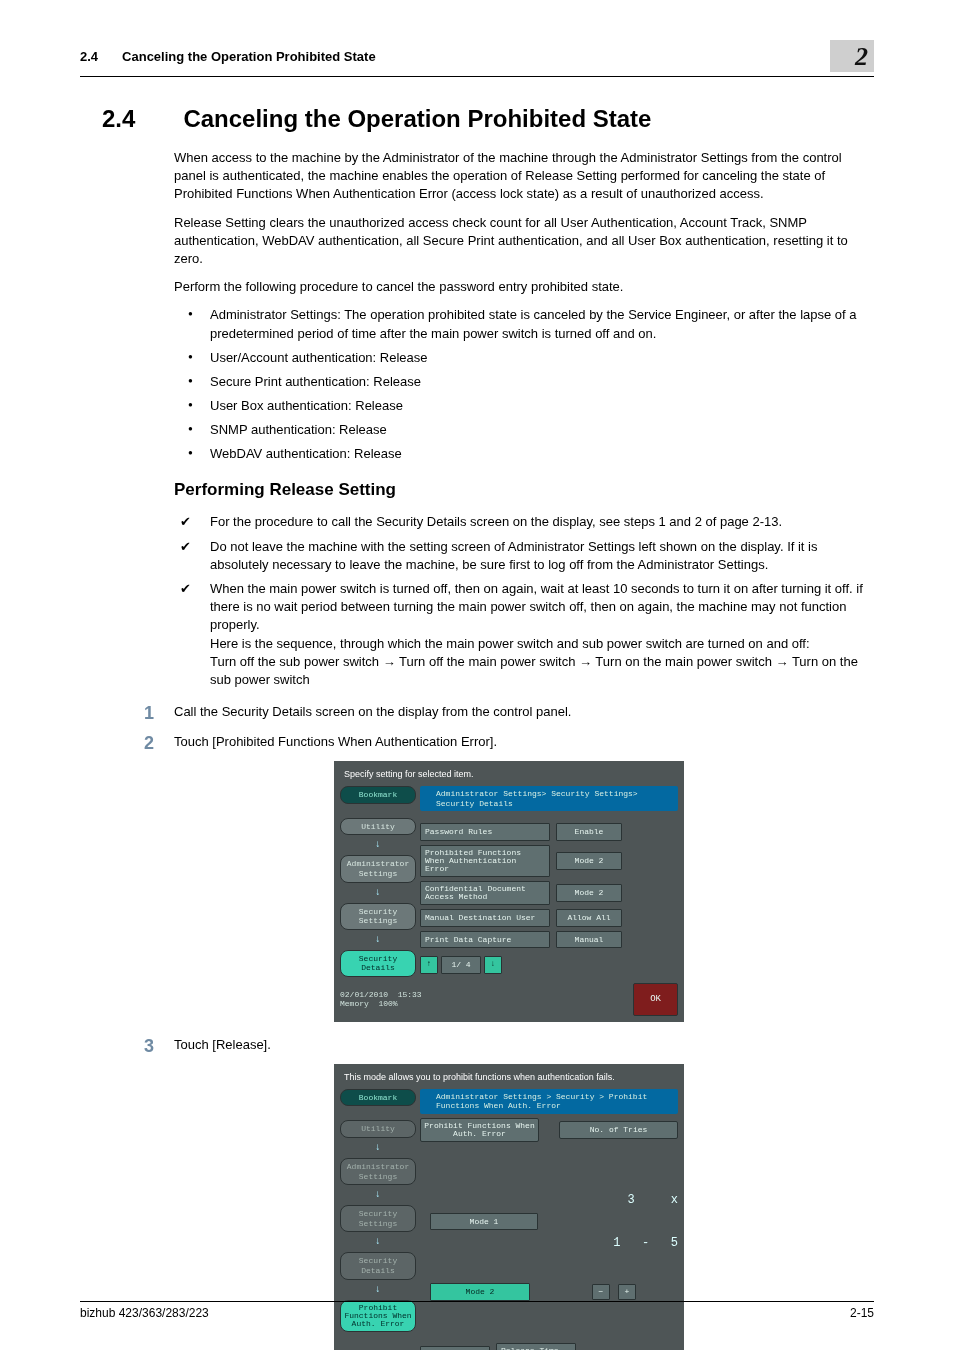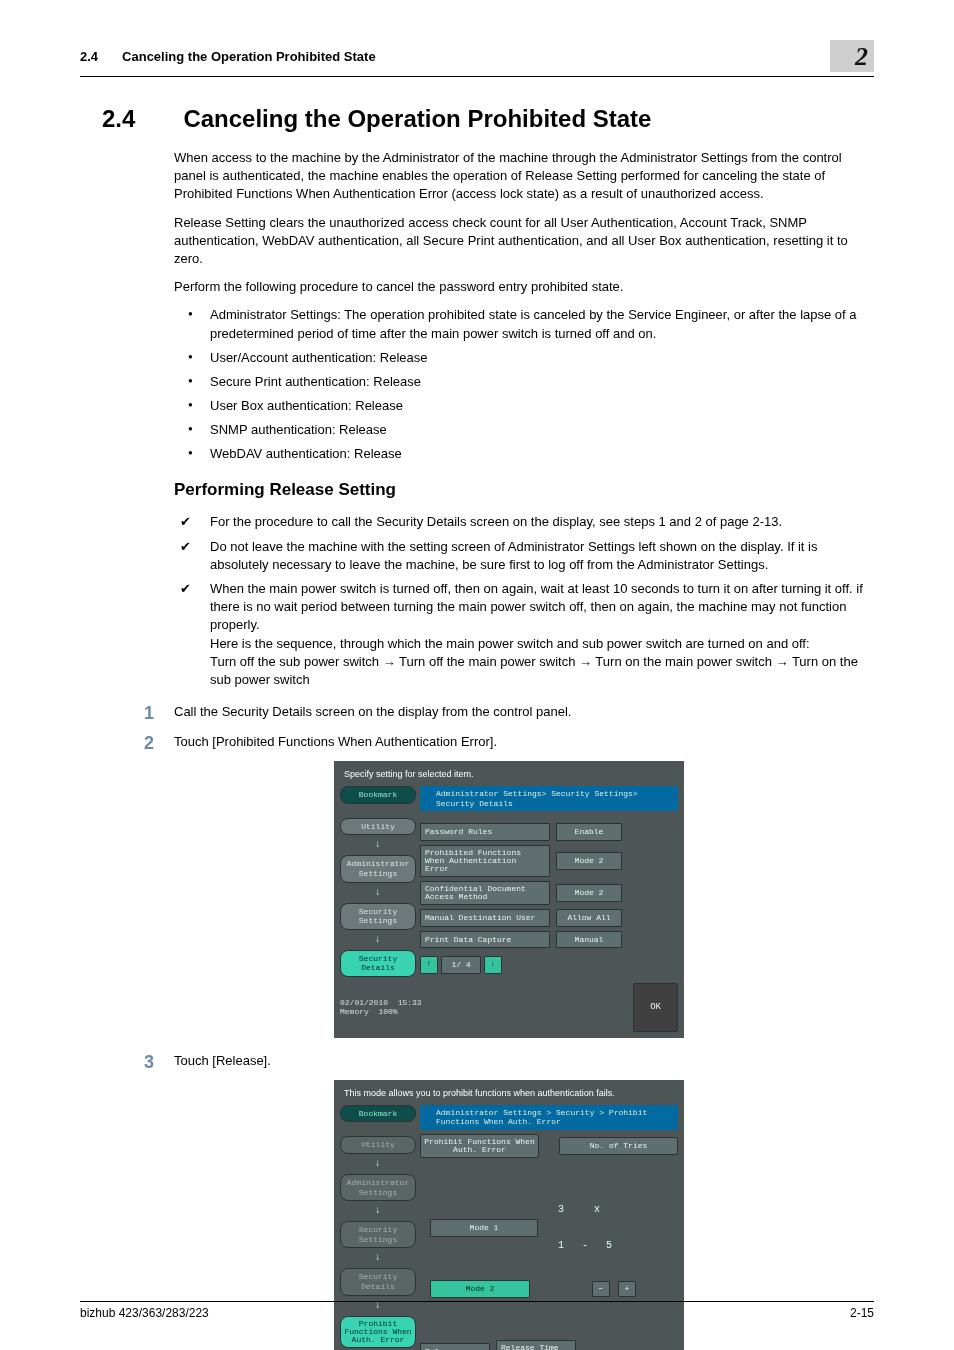--- a/index.html
+++ b/index.html
@@ -45,21 +45,21 @@
   .ds-crumb { background: #0369a1; padding: 3px 16px; font-size: 8px; color: #d5eee3; border-radius: 2px; }
   .ds-row { display: flex; align-items: center; gap: 6px; }
   .ds-btn { background: #5f6f70; border: 1px solid #2a3334; padding: 3px 4px; color: #e6f4ef; font-size: 8px; border-radius: 1px; }
   .ds-btn.wide { width: 130px; }
   .ds-btn.val { width: 66px; text-align: center; }
   .ds-btn.green { background: #34c59f; color: #052b24; }
   .ds-btn.tiny { width: 18px; text-align: center; padding: 2px 0; }
   .ds-colhdr { background: #5f6f70; border: 1px solid #2a3334; padding: 3px 2px; flex: 1; text-align: center; font-size: 8px; color: #e6f4ef; border-radius: 2px; }
   .ds-pager { display: flex; gap: 3px; margin-top: 4px; }
   .ds-status { display: flex; align-items: center; gap: 16px; margin-top: 6px; font-size: 8px; color: #cfe1db; }
-  .ds-ok { margin-left: auto; background: #404040; padding: 18px 16px; border: 1px solid #2a3334; color: #e6f4ef; font-size: 9px; border-radius: 2px; }
+  .ds-ok { margin-left: auto; background: #7f1d1d; padding: 10px 16px; border: 1px solid #2a3334; color: #e6f4ef; font-size: 9px; border-radius: 2px; }
 
   
   .footer { position: absolute; left: 80px; right: 80px; bottom: 30px; display: flex; justify-content: space-between; font-size: 12px; }
   .footer-rule { position: absolute; left: 80px; right: 80px; bottom: 48px; border: none; border-top: 1px solid #000; }
 </style>
 </head>
 <body>
 <div class="page">
 
 <div class="running-head">
@@ -185,21 +185,21 @@
           </div>
           <div class="ds-main">
             <div class="ds-crumb">Administrator Settings &gt; Security &gt; Prohibit Functions When Auth. Error</div>
             <div class="ds-row" style="gap:20px">
               <div class="ds-colhdr" style="line-height:1.0">Prohibit Functions When Auth. Error</div>
               <div class="ds-colhdr">No. of Tries</div>
             </div>
             <div style="height:14px"></div>
             <div class="ds-row" style="gap:20px">
               <div class="ds-btn" style="width:108px;text-align:center;margin-left:10px">Mode 1</div>
-              <div style="flex:1;text-align:left;color:#dff;font-size:10px;white-space:pre">
+              <div style="flex:1;text-align:right;color:#dff;font-size:12px;white-space:pre">
                 <div>3     x</div>
                 <div>1   -   5</div>
               </div>
             </div>
             <div class="ds-row" style="gap:20px">
               <div class="ds-btn green" style="width:100px;text-align:center;margin-left:10px">Mode 2</div>
               <div style="flex:1;display:flex;justify-content:center;gap:8px">
                 <div class="ds-btn tiny">−</div>
                 <div class="ds-btn tiny">+</div>
               </div>

